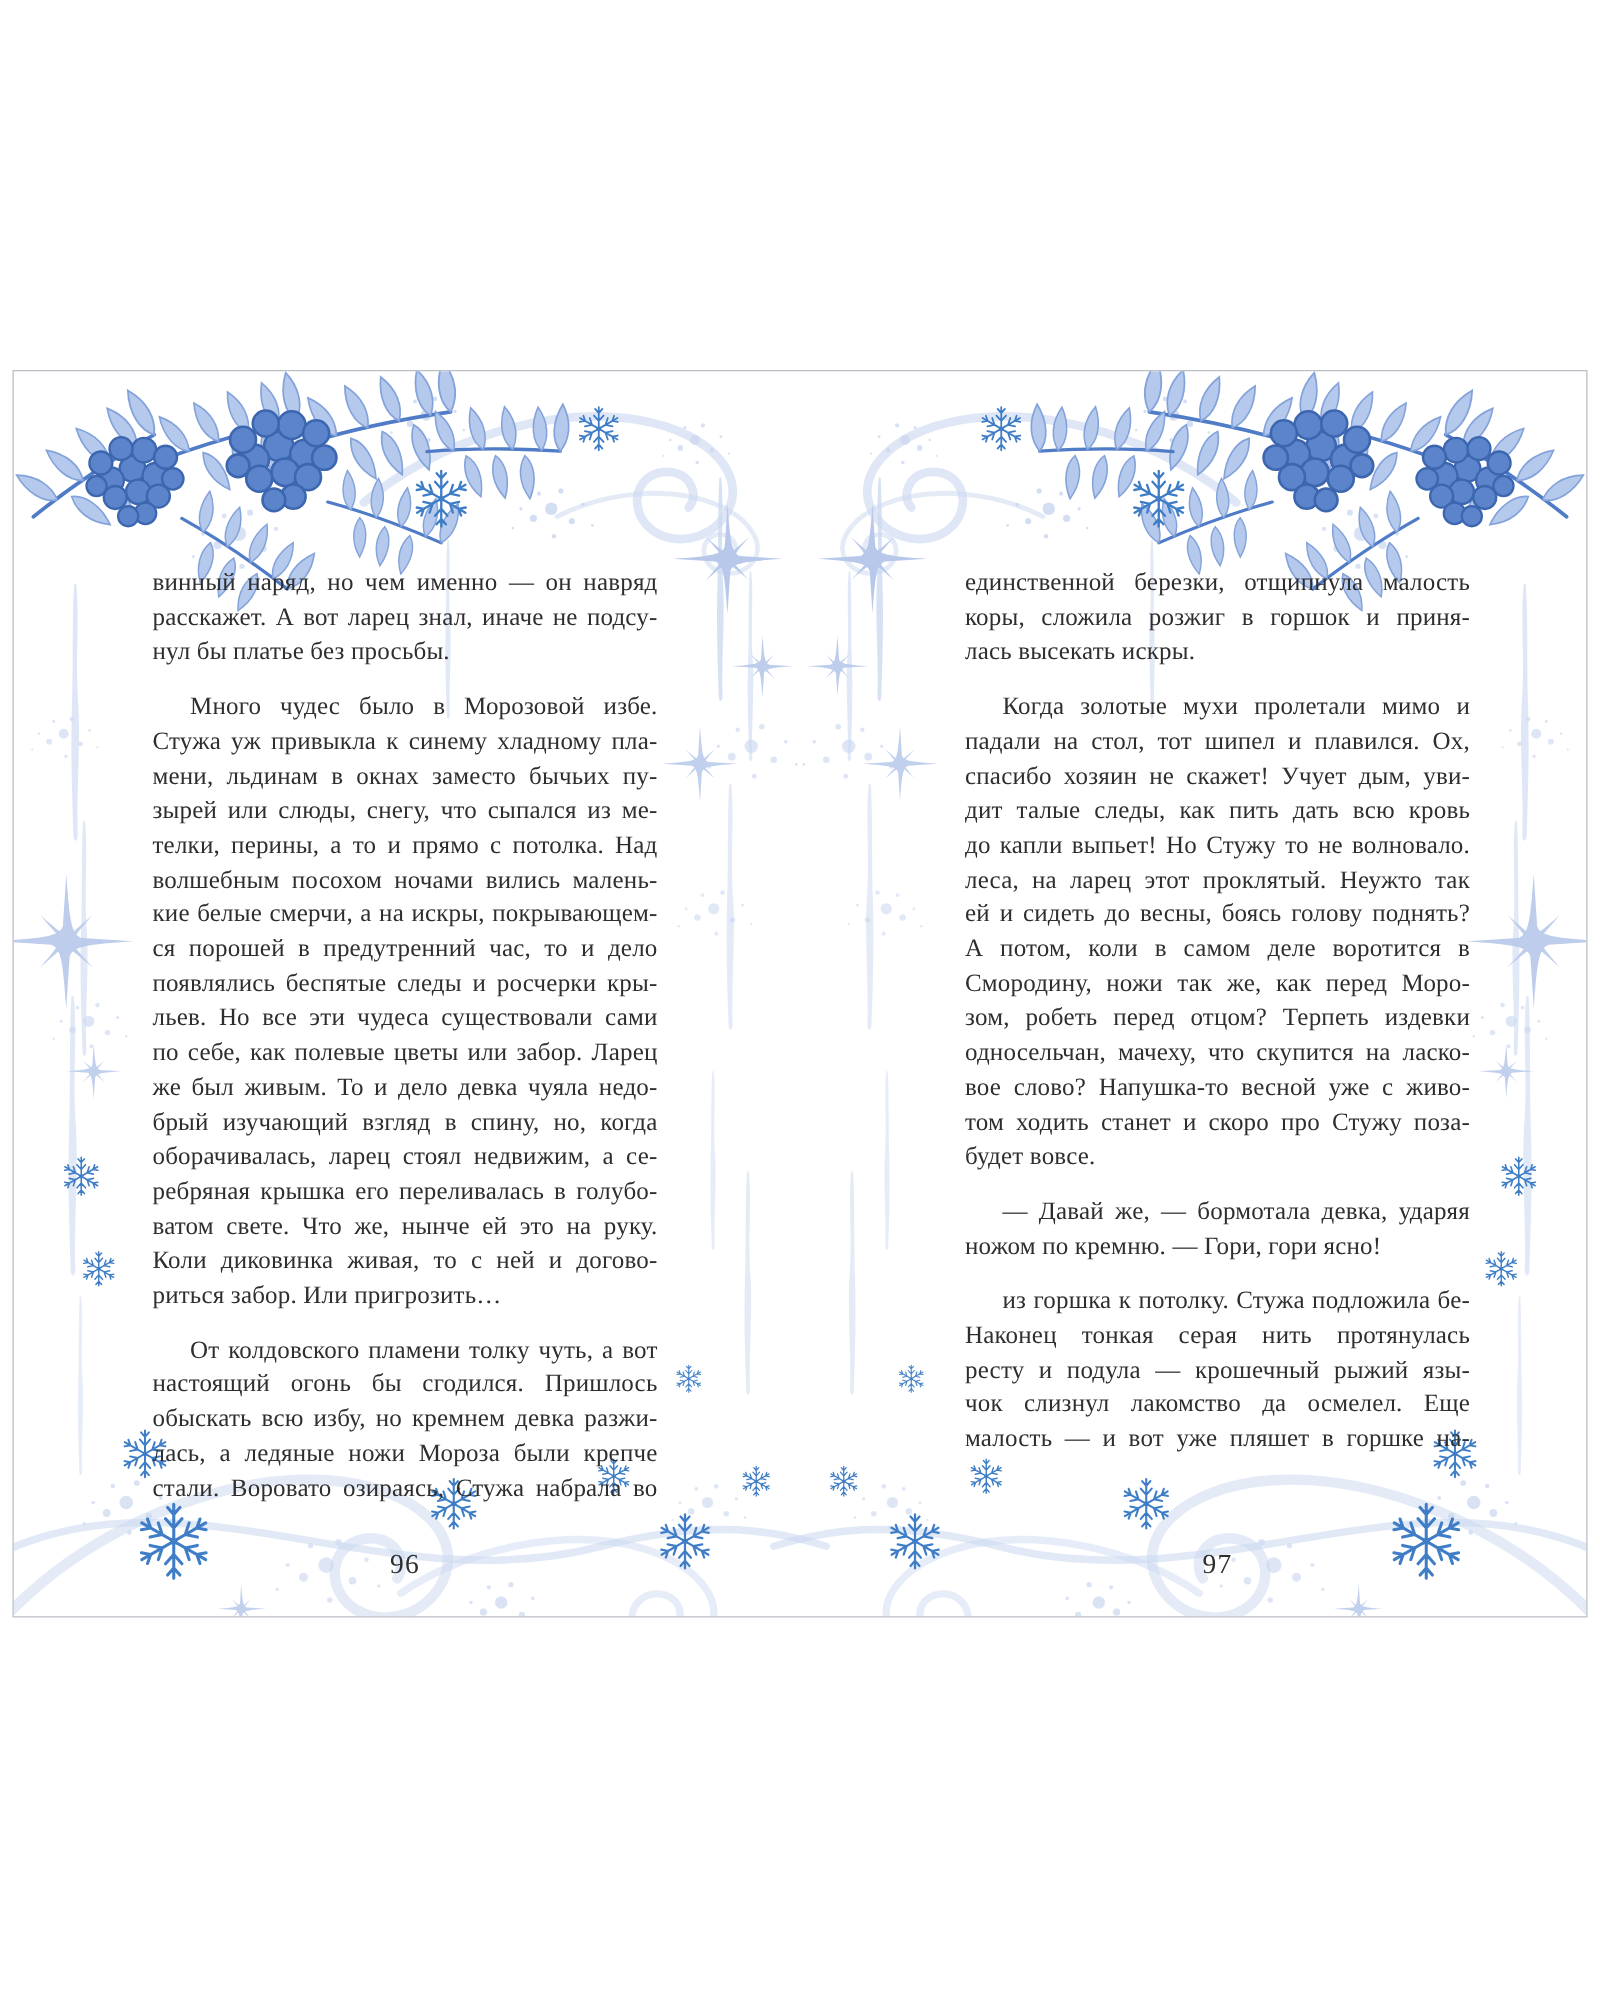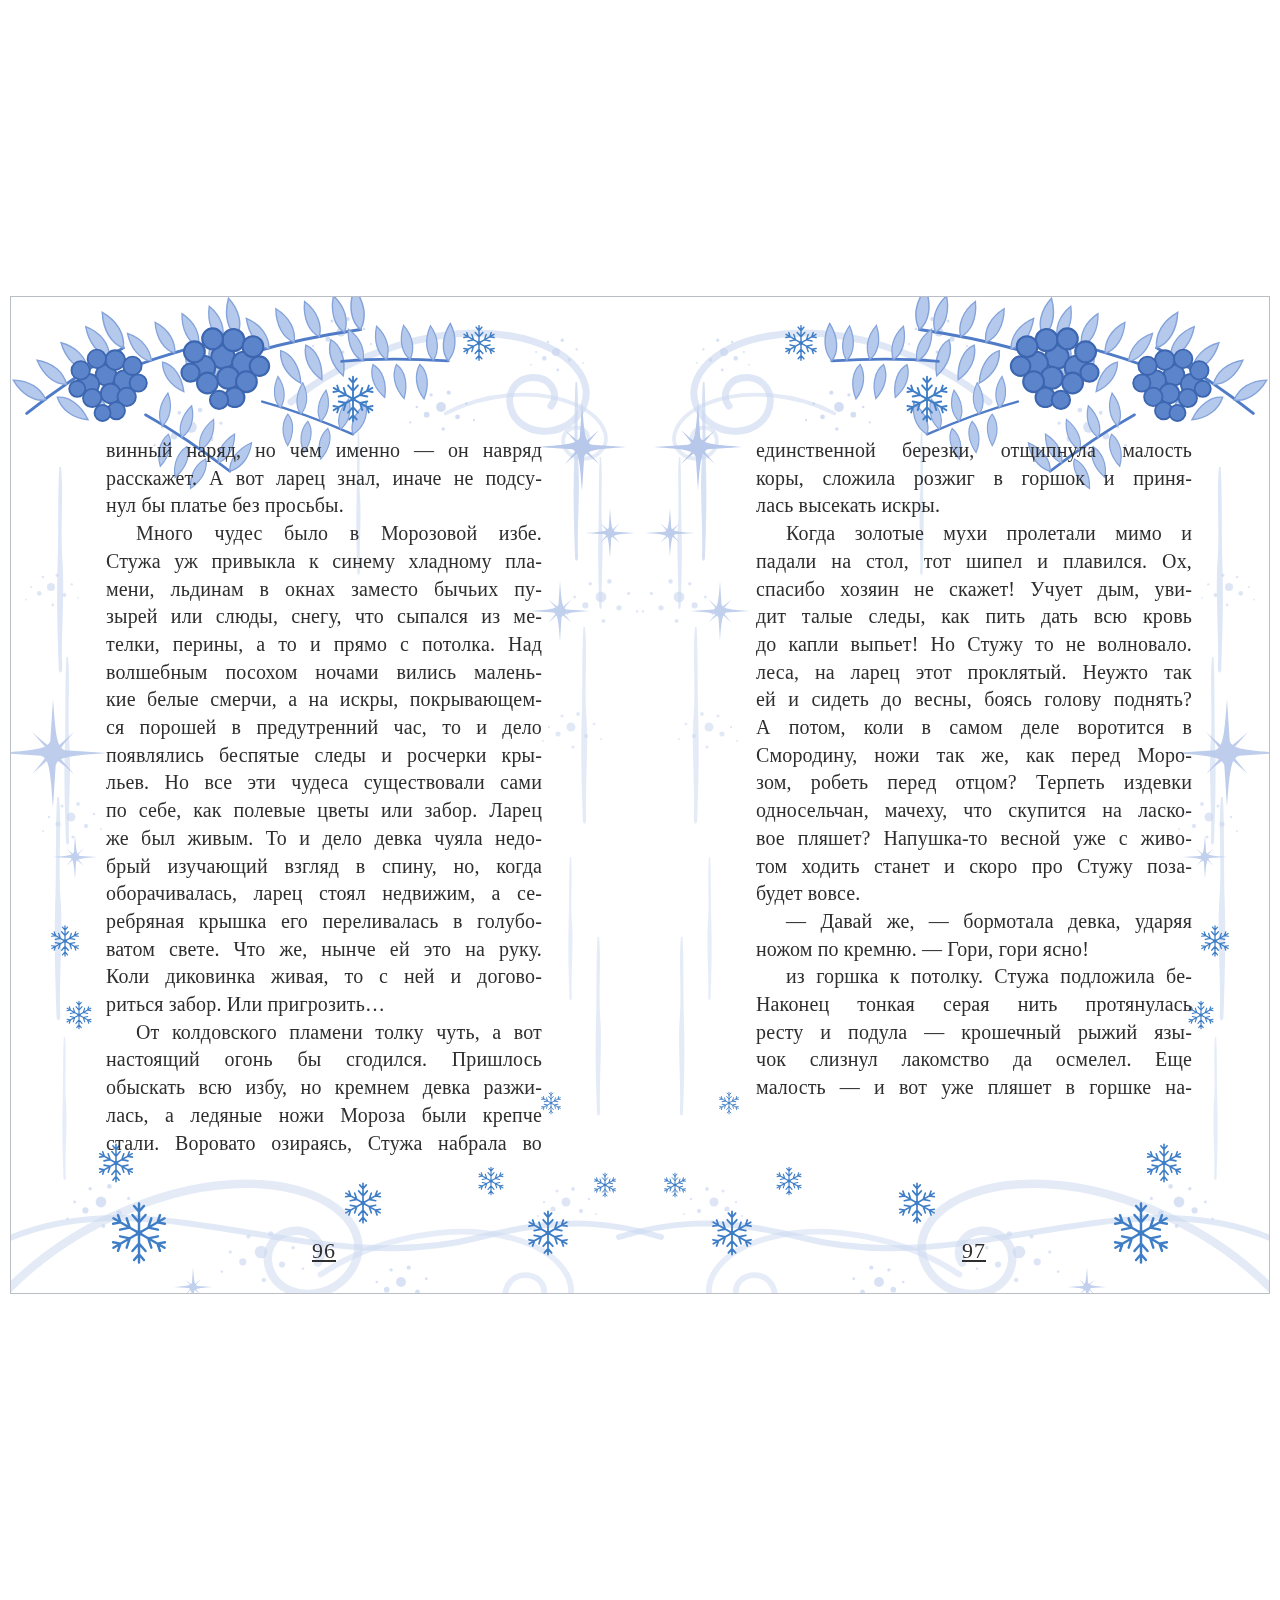--- a/index.html
+++ b/index.html
@@ -7,26 +7,26 @@
   .spread{
     position:absolute;left:10px;top:296px;width:1260px;height:998px;
     background:#ffffff;border:1px solid var(--c-border,#b9bec4);box-sizing:border-box;
     overflow:hidden;
   }
   .ornaments{position:absolute;left:0;top:0;width:1258px;height:996px;}
   .textcol{position:absolute;top:140px;width:436px;color:var(--c-text,#2e2e2e);
     font-size:20px;line-height:27.7px;letter-spacing:.15px;}
   .textcol.left{left:95px}
   .textcol.right{left:745px}
-  .para{margin:0}
+  .para{margin:16px}
   .para.indent .line:first-child{text-indent:30px}
   .line{text-align:justify;text-align-last:justify;white-space:normal;}
   .line.last{text-align-last:left}
   .pagenum{position:absolute;top:941px;width:436px;text-align:center;
-    font-size:22px;color:var(--c-text,#222);letter-spacing:1px;text-decoration:underline;}
+    font-size:22px;color:var(--c-text,#222);letter-spacing:1px;}
   .pagenum.left{left:95px}
   .pagenum.right{left:745px}
 </style>
 </head>
 <body>
 
 <div class="spread">
 
   <svg class="ornaments" viewBox="0 0 1258 996" aria-hidden="true">
     <defs>
@@ -208,21 +208,21 @@
         <div class="line">падали на стол, тот шипел и плавился. Ох,</div>
         <div class="line">спасибо хозяин не скажет! Учует дым, уви-</div>
         <div class="line">дит талые следы, как пить дать всю кровь</div>
         <div class="line">до капли выпьет! Но Стужу то не волновало.</div>
         <div class="line">леса, на ларец этот проклятый. Неужто так</div>
         <div class="line">ей и сидеть до весны, боясь голову поднять?</div>
         <div class="line">А потом, коли в самом деле воротится в</div>
         <div class="line">Смородину, ножи так же, как перед Моро-</div>
         <div class="line">зом, робеть перед отцом? Терпеть издевки</div>
         <div class="line">односельчан, мачеху, что скупится на ласко-</div>
-        <div class="line">вое пляшет? Напушка-то весной уже с живо-</div>
+        <div class="line">вое слово? Напушка-то весной уже с живо-</div>
         <div class="line">том ходить станет и скоро про Стужу поза-</div>
         <div class="line last">будет вовсе.</div>
       </div>
       <div class="para indent">
         <div class="line">— Давай же, — бормотала девка, ударяя</div>
         <div class="line last">ножом по кремню. — Гори, гори ясно!</div>
       </div>
       <div class="para indent">
         <div class="line">из горшка к потолку. Стужа подложила бе-</div>
         <div class="line">Наконец тонкая серая нить протянулась</div>

